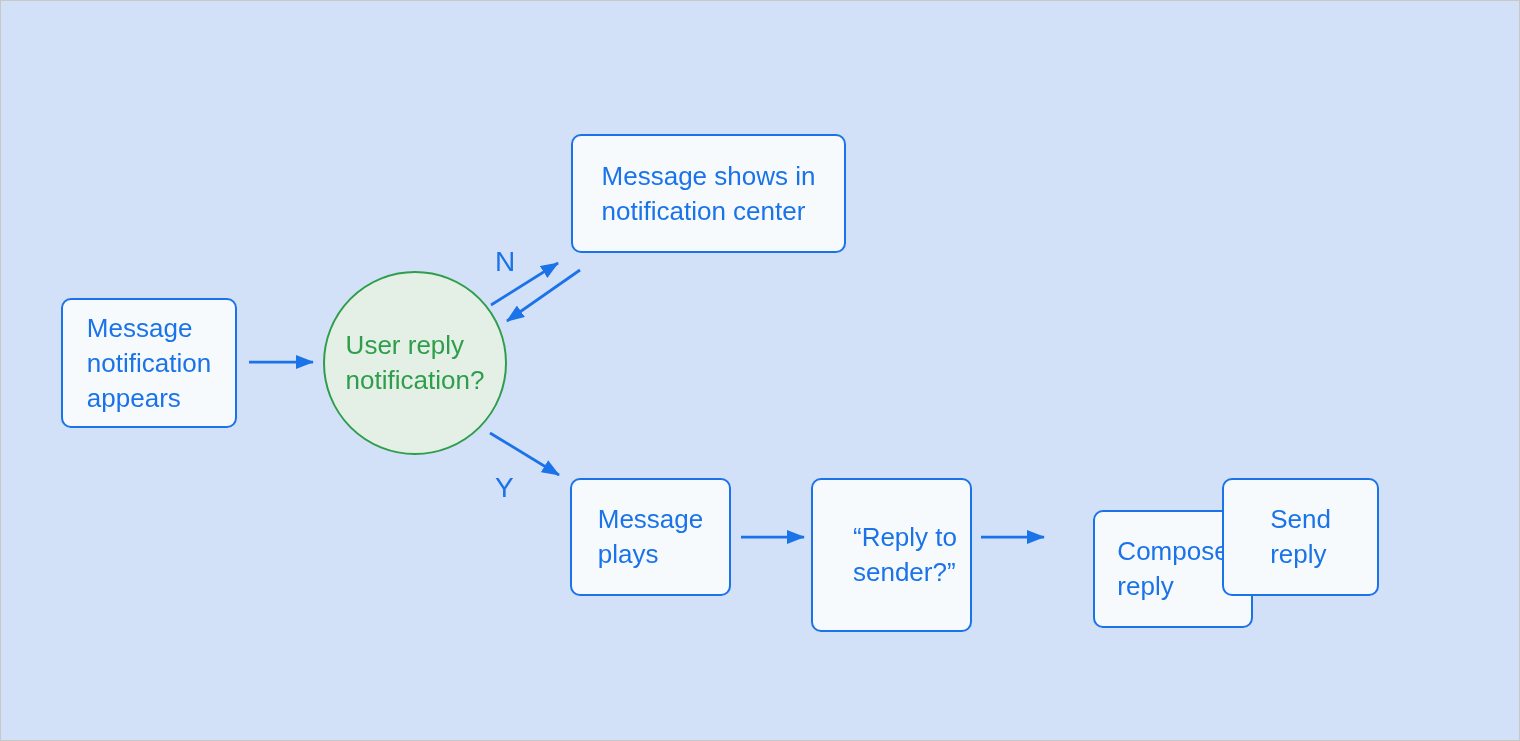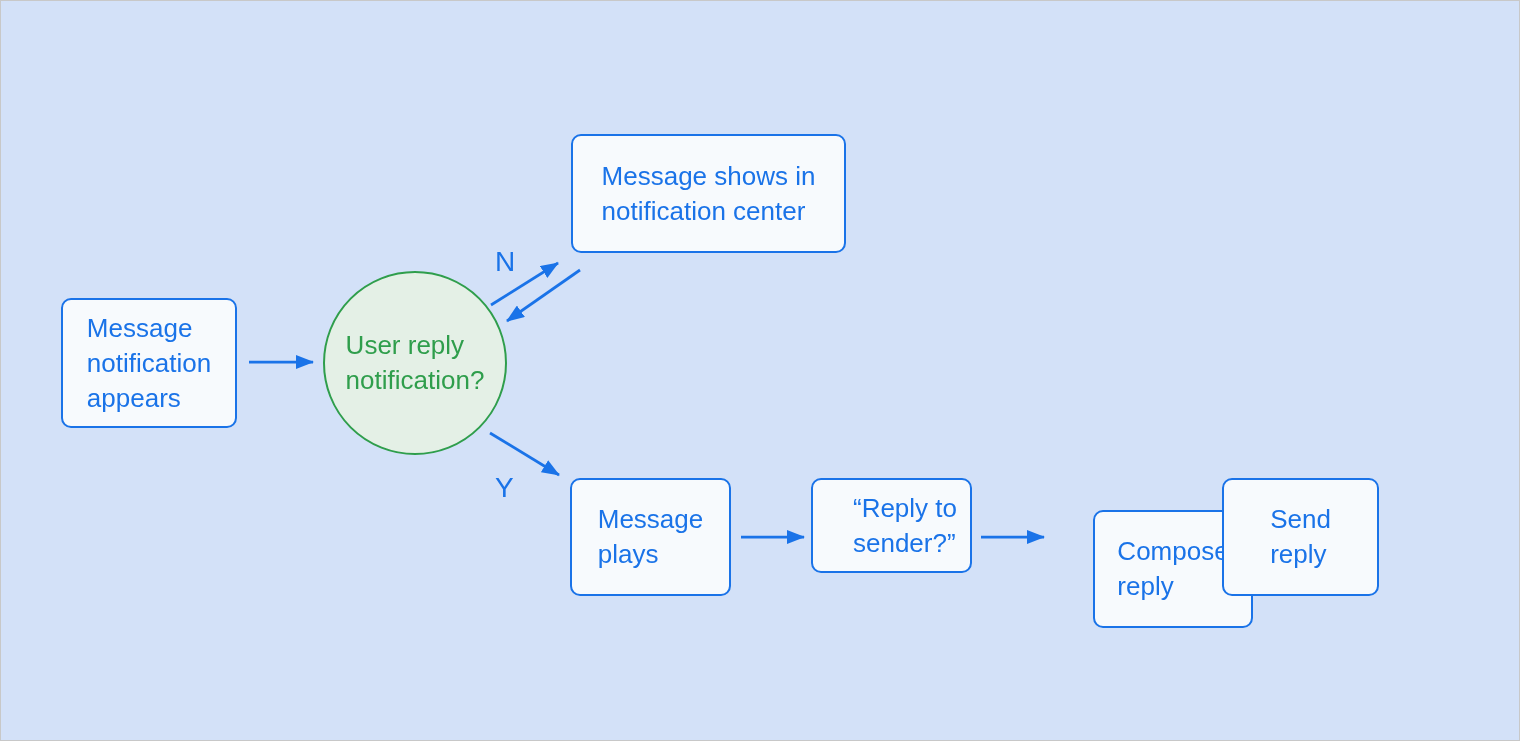--- a/index.html
+++ b/index.html
@@ -36,21 +36,21 @@
   .edge-label{
     position:absolute;
     font-size:28px;line-height:28px;
     color:var(--blue,#1a73e8);
   }
   
   .n-start{left:60px;top:297px;width:176px;height:130px;}
   .n-decision{left:322px;top:270px;width:184px;height:184px;}
   .n-center{left:570px;top:133px;width:275px;height:119px;}
   .n-plays{left:569px;top:477px;width:161px;height:118px;}
-  .n-reply{left:810px;top:477px;width:161px;height:95px;padding-left:27px;}
+  .n-reply{left:810px;top:477px;width:161px;height:154px;padding-left:27px;}
   .n-compose{left:1092px;top:477px;width:160px;height:118px;margin-top:32px;}
   .n-send{left:1221px;top:477px;width:157px;height:118px;}
   .lbl-n{left:494px;top:247px;}
   .lbl-y{left:494px;top:473px;}
 </style>
 </head>
 <body>
 
 <div class="canvas">
 

